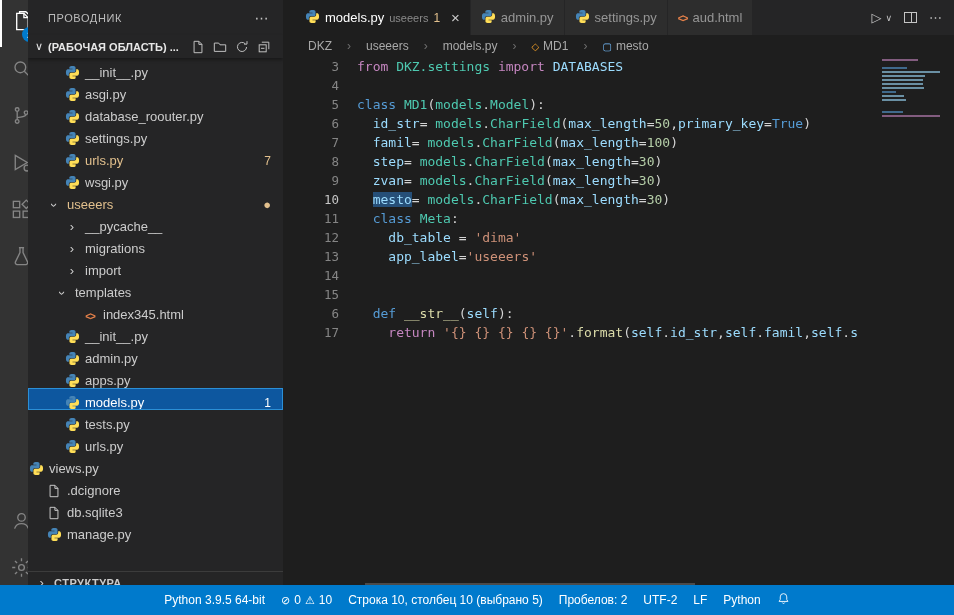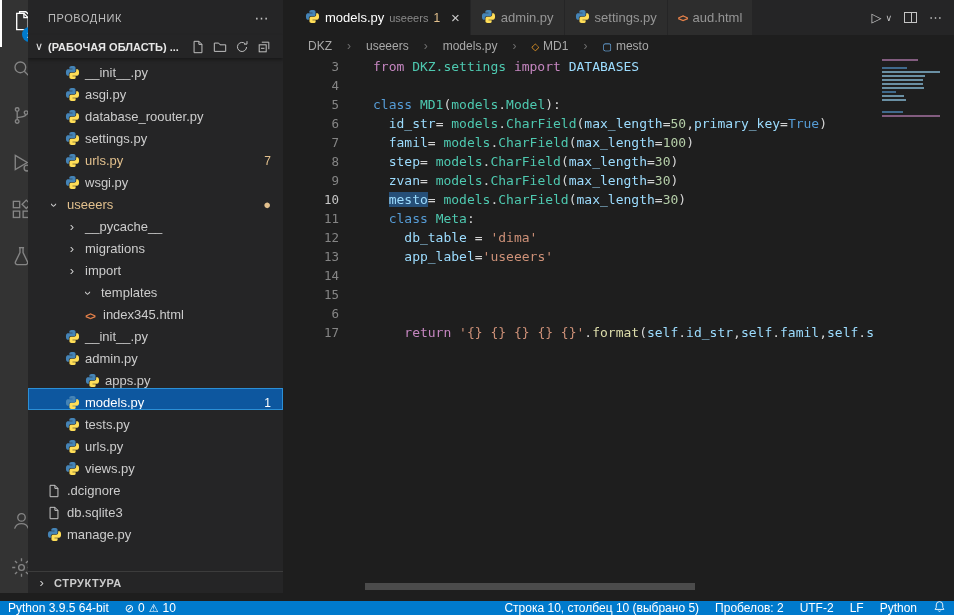--- a/index.html
+++ b/index.html
@@ -73,32 +73,32 @@
   .bc-sep{color:#6e6e6e;font-size:12px}
   .sym-class{color:#ee9d28;font-size:10px}
   .sym-field{color:#75beff;font-size:10px}
 
   .editor{position:absolute;top:57px;left:0;right:0;bottom:0}
   #code{position:absolute;left:0;top:0;right:76px;bottom:14px;overflow:hidden;
     font-family:"DejaVu Sans Mono",monospace;font-size:13px}
   .line{display:flex;height:19px;line-height:19px;white-space:pre}
   .ln{width:44px;flex:none;text-align:right;color:#858585;font-size:12.5px}
   .ln.cur{color:#c6c6c6}
-  .lt{margin-left:34px}
+  .lt{margin-left:18px}
   .c-kw{color:var(--tok-kw)} .c-kw2{color:var(--tok-kw2)} .c-cls{color:var(--tok-cls)}
   .c-fn{color:var(--tok-fn)} .c-var{color:var(--tok-var)} .c-num{color:var(--tok-num)}
   .c-str{color:var(--tok-str)} .c-d{color:var(--tok-d)}
   .selbg{background:var(--selection)}
   .minimap{position:absolute;top:0;right:10px;width:62px;cursor:pointer}
   .mm{height:2px;margin:2px 0;opacity:.6}
   .hscroll{position:absolute;bottom:3px;left:70px;width:330px;height:7px;background:#4b4b4b;cursor:pointer}
 
   
-  .statusbar{position:absolute;left:0;right:0;bottom:0;height:14px;background:var(--accent);
-    color:#ffffff;display:flex;justify-content:space-between;font-size:12px}
+  .statusbar{position:absolute;left:0;right:0;bottom:0;height:30px;background:var(--accent);
+    color:#ffffff;display:flex;justify-content:center;font-size:12px}
   .sb-side{display:flex;align-items:center;height:100%}
   .sb-item{padding:0 8px;height:100%;display:flex;align-items:center;gap:4px;cursor:pointer;white-space:nowrap}
   .sb-item .micon{font-size:11px}
 </style>
 </head>
 <body>
 
 <div class="app">
 
   <div class="activitybar">
@@ -264,21 +264,21 @@
           <span class="lbl">__pycache__</span>
         </div>
         <div class="row" style="padding-left: 36px;">
           <span class="twisty">›</span>
           <span class="lbl">migrations</span>
         </div>
         <div class="row" style="padding-left: 36px;">
           <span class="twisty">›</span>
           <span class="lbl">import</span>
         </div>
-        <div class="row" style="padding-left: 52px;">
+        <div class="row" style="padding-left: 26px;">
           <span class="twisty open">›</span>
           <span class="lbl">templates</span>
         </div>
         <div class="row" style="padding-left: 54px;">
           <span class="ficon">
             <span style="color:#e8824a;font-size:10px;font-weight:bold;letter-spacing:-1px">&lt;&gt;</span>
           </span>
           <span class="lbl">index345.html</span>
         </div>
         <div class="row" style="padding-left: 36px;">
@@ -292,21 +292,21 @@
         </div>
         <div class="row" style="padding-left: 36px;">
           <span class="ficon">
             <svg width="15" height="15" viewBox="0 0 32 32">
               <path fill="#4584b6" d="M15.9 2c-7 0-6.6 3-6.6 3v3.2h6.7v1H6.5S2 8.6 2 15.9c0 7.3 3.9 7 3.9 7h2.3v-3.3s-.1-3.9 3.9-3.9h6.7s3.7.1 3.7-3.6V5.6S23.1 2 15.9 2z"></path>
               <path fill="#ffde57" d="M16.1 30c7 0 6.6-3 6.6-3v-3.2H16v-1h9.5s4.5.6 4.5-6.7c0-7.3-3.9-7-3.9-7h-2.3v3.3s.1 3.9-3.9 3.9h-6.7s-3.7-.1-3.7 3.6v6.1S8.9 30 16.1 30z"></path>
             </svg>
           </span>
           <span class="lbl">admin.py</span>
         </div>
-        <div class="row" style="padding-left: 56px;">
+        <div class="row" style="padding-left: 36px;">
           <span class="ficon">
             <svg width="15" height="15" viewBox="0 0 32 32">
               <path fill="#4584b6" d="M15.9 2c-7 0-6.6 3-6.6 3v3.2h6.7v1H6.5S2 8.6 2 15.9c0 7.3 3.9 7 3.9 7h2.3v-3.3s-.1-3.9 3.9-3.9h6.7s3.7.1 3.7-3.6V5.6S23.1 2 15.9 2z"></path>
               <path fill="#ffde57" d="M16.1 30c7 0 6.6-3 6.6-3v-3.2H16v-1h9.5s4.5.6 4.5-6.7c0-7.3-3.9-7-3.9-7h-2.3v3.3s.1 3.9-3.9 3.9h-6.7s-3.7-.1-3.7 3.6v6.1S8.9 30 16.1 30z"></path>
             </svg>
           </span>
           <span class="lbl">apps.py</span>
         </div>
         <div class="row selected" style="padding-left: 36px;">
           <span class="ficon">
@@ -329,21 +329,21 @@
         </div>
         <div class="row" style="padding-left: 36px;">
           <span class="ficon">
             <svg width="15" height="15" viewBox="0 0 32 32">
               <path fill="#4584b6" d="M15.9 2c-7 0-6.6 3-6.6 3v3.2h6.7v1H6.5S2 8.6 2 15.9c0 7.3 3.9 7 3.9 7h2.3v-3.3s-.1-3.9 3.9-3.9h6.7s3.7.1 3.7-3.6V5.6S23.1 2 15.9 2z"></path>
               <path fill="#ffde57" d="M16.1 30c7 0 6.6-3 6.6-3v-3.2H16v-1h9.5s4.5.6 4.5-6.7c0-7.3-3.9-7-3.9-7h-2.3v3.3s.1 3.9-3.9 3.9h-6.7s-3.7-.1-3.7 3.6v6.1S8.9 30 16.1 30z"></path>
             </svg>
           </span>
           <span class="lbl">urls.py</span>
         </div>
-        <div class="row" style="padding-left: 36px;">
+        <div class="row" style="">
           <span class="ficon">
             <svg width="15" height="15" viewBox="0 0 32 32">
               <path fill="#4584b6" d="M15.9 2c-7 0-6.6 3-6.6 3v3.2h6.7v1H6.5S2 8.6 2 15.9c0 7.3 3.9 7 3.9 7h2.3v-3.3s-.1-3.9 3.9-3.9h6.7s3.7.1 3.7-3.6V5.6S23.1 2 15.9 2z"></path>
               <path fill="#ffde57" d="M16.1 30c7 0 6.6-3 6.6-3v-3.2H16v-1h9.5s4.5.6 4.5-6.7c0-7.3-3.9-7-3.9-7h-2.3v3.3s.1 3.9-3.9 3.9h-6.7s-3.7-.1-3.7 3.6v6.1S8.9 30 16.1 30z"></path>
             </svg>
           </span>
           <span class="lbl">views.py</span>
         </div>
         <div class="row" style="padding-left: 18px;">
           <span class="ficon">
@@ -451,21 +451,21 @@
           <div class="line"><span class="ln">6</span><span class="lt"><span class="c-d">  </span><span class="c-var">id_str</span><span class="c-d">= </span><span class="c-cls">models</span><span class="c-d">.</span><span class="c-cls">CharField</span><span class="c-d">(</span><span class="c-var">max_length</span><span class="c-d">=</span><span class="c-num">50</span><span class="c-d">,</span><span class="c-var">primary_key</span><span class="c-d">=</span><span class="c-kw2">True</span><span class="c-d">)</span></span></div>
           <div class="line"><span class="ln">7</span><span class="lt"><span class="c-d">  </span><span class="c-var">famil</span><span class="c-d">= </span><span class="c-cls">models</span><span class="c-d">.</span><span class="c-cls">CharField</span><span class="c-d">(</span><span class="c-var">max_length</span><span class="c-d">=</span><span class="c-num">100</span><span class="c-d">)</span></span></div>
           <div class="line"><span class="ln">8</span><span class="lt"><span class="c-d">  </span><span class="c-var">step</span><span class="c-d">= </span><span class="c-cls">models</span><span class="c-d">.</span><span class="c-cls">CharField</span><span class="c-d">(</span><span class="c-var">max_length</span><span class="c-d">=</span><span class="c-num">30</span><span class="c-d">)</span></span></div>
           <div class="line"><span class="ln">9</span><span class="lt"><span class="c-d">  </span><span class="c-var">zvan</span><span class="c-d">= </span><span class="c-cls">models</span><span class="c-d">.</span><span class="c-cls">CharField</span><span class="c-d">(</span><span class="c-var">max_length</span><span class="c-d">=</span><span class="c-num">30</span><span class="c-d">)</span></span></div>
           <div class="line"><span class="ln cur">10</span><span class="lt"><span class="c-d">  </span><span class="c-var selbg">mesto</span><span class="c-d">= </span><span class="c-cls">models</span><span class="c-d">.</span><span class="c-cls">CharField</span><span class="c-d">(</span><span class="c-var">max_length</span><span class="c-d">=</span><span class="c-num">30</span><span class="c-d">)</span></span></div>
           <div class="line"><span class="ln">11</span><span class="lt"><span class="c-d">  </span><span class="c-kw2">class</span><span class="c-d"> </span><span class="c-cls">Meta</span><span class="c-d">:</span></span></div>
           <div class="line"><span class="ln">12</span><span class="lt"><span class="c-d">    </span><span class="c-var">db_table</span><span class="c-d"> = </span><span class="c-str">'dima'</span></span></div>
           <div class="line"><span class="ln">13</span><span class="lt"><span class="c-d">    </span><span class="c-var">app_label</span><span class="c-d">=</span><span class="c-str">'useeers'</span></span></div>
           <div class="line"><span class="ln">14</span><span class="lt"></span></div>
           <div class="line"><span class="ln">15</span><span class="lt"></span></div>
-          <div class="line"><span class="ln">6</span></div>
+          <div class="line"><span class="ln">6</span><span class="lt"><span class="c-d">  </span><span class="c-kw2">def</span><span class="c-d"> </span><span class="c-fn">__str__</span><span class="c-d">(</span><span class="c-var">self</span><span class="c-d">):</span></span></div>
           <div class="line"><span class="ln">17</span><span class="lt"><span class="c-d">    </span><span class="c-kw">return</span><span class="c-d"> </span><span class="c-str">'{} {} {} {} {}'</span><span class="c-d">.</span><span class="c-fn">format</span><span class="c-d">(</span><span class="c-var">self</span><span class="c-d">.</span><span class="c-var">id_str</span><span class="c-d">,</span><span class="c-var">self</span><span class="c-d">.</span><span class="c-var">famil</span><span class="c-d">,</span><span class="c-var">self</span><span class="c-d">.</span><span class="c-var">s</span></span></div>
         </div>
       <div class="minimap" id="minimap">
           <div class="mm" style="width: 35.7px; background: rgb(197, 134, 192);"></div>
           <div class="mm" style="width: 0px; background: transparent;"></div>
           <div class="mm" style="width: 25.2px; background: rgb(86, 156, 214);"></div>
           <div class="mm" style="width: 58px; background: rgb(156, 220, 254);"></div>
           <div class="mm" style="width: 43.05px; background: rgb(156, 220, 254);"></div>
           <div class="mm" style="width: 40.95px; background: rgb(156, 220, 254);"></div>
           <div class="mm" style="width: 40.95px; background: rgb(156, 220, 254);"></div>

